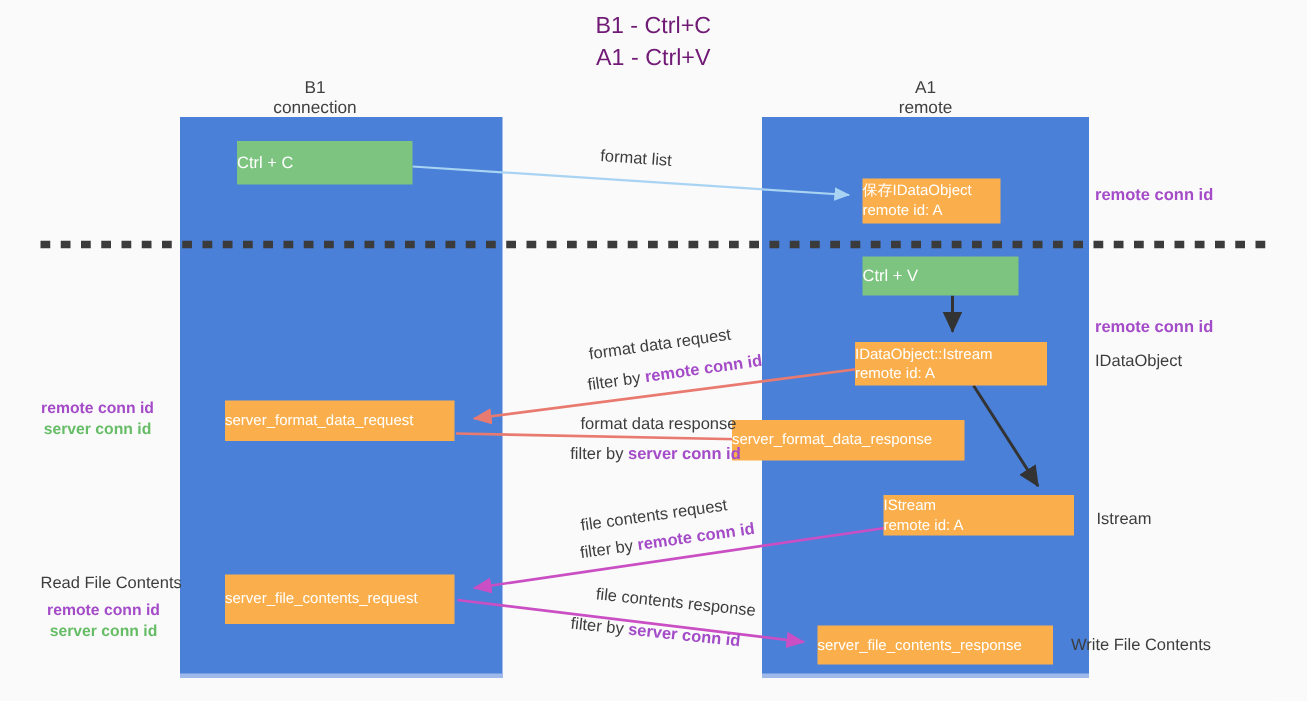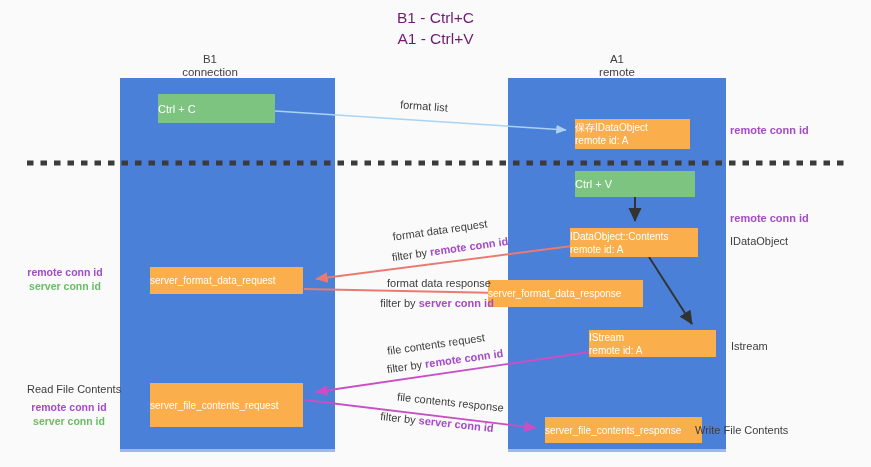--- a/index.html
+++ b/index.html
@@ -67,48 +67,48 @@
     <line x1="304" y1="289" x2="500" y2="293" stroke="#e97a70" stroke-width="1.8" marker-end="url(#m-red)"></line>
     <line x1="649" y1="257" x2="692" y2="324" stroke="#333333" stroke-width="2" marker-end="url(#m-black)"></line>
     <line x1="590" y1="352" x2="316" y2="392" stroke="#ca4ec4" stroke-width="1.8" marker-end="url(#m-magenta)"></line>
     <line x1="305" y1="400" x2="536" y2="428" stroke="#ca4ec4" stroke-width="1.8" marker-end="url(#m-magenta)"></line>
   </svg>
 
   <div class="abs node green" style="left:158px;top:94px;width:117px;height:29px;">
     <span>Ctrl + C</span>
   </div>
 
-  <div class="abs node orange" style="left:575px;top:119px;width:115px;height:30px;">
+  <div class="abs node orange" style="left:575px;top:119px;width:92px;height:30px;">
     <span>保存IDataObject</span>
     <span>remote id: A</span>
   </div>
 
-  <div class="abs node green" style="left:575px;top:171px;width:120px;height:26px;">
+  <div class="abs node green" style="left:575px;top:171px;width:104px;height:26px;">
     <span>Ctrl + V</span>
   </div>
 
   <div class="abs node orange" style="left:570px;top:228px;width:128px;height:29px;">
-    <span>IDataObject::Contents</span>
+    <span>IDataObject::Istream</span>
     <span>remote id: A</span>
   </div>
 
   <div class="abs node orange" style="left:150px;top:267px;width:153px;height:27px;">
     <span>server_format_data_request</span>
   </div>
 
   <div class="abs node orange" style="left:488px;top:280px;width:155px;height:27px;">
     <span>server_format_data_response</span>
   </div>
 
   <div class="abs node orange" style="left:589px;top:330px;width:127px;height:27px;">
     <span>IStream</span>
     <span>remote id: A</span>
   </div>
 
-  <div class="abs node orange" style="left:150px;top:383px;width:153px;height:44px;">
+  <div class="abs node orange" style="left:150px;top:383px;width:153px;height:33px;">
     <span>server_file_contents_request</span>
   </div>
 
   <div class="abs node orange" style="left:545px;top:417px;width:157px;height:26px;">
     <span>server_file_contents_response</span>
   </div>
 
   <div class="abs edge-label r-pos4" style="left:374px;top:100px;width:100px;">format list</div>
 
   <div class="abs edge-label r-neg8" style="left:390px;top:224px;width:100px;">format data request</div>
@@ -128,21 +128,21 @@
 
   <div class="abs edge-label r-pos6" style="left:397px;top:396px;width:105px;">file contents response</div>
   <div class="abs edge-label r-pos6" style="left:377px;top:416px;width:120px;">
     <span>filter by </span><span class="purple">server conn id</span>
   </div>
 
   <div class="abs side-label purple" style="left:730px;top:124px;">remote conn id</div>
   <div class="abs side-label purple" style="left:730px;top:212px;">remote conn id</div>
   <div class="abs side-label" style="left:730px;top:235px;">IDataObject</div>
   <div class="abs side-label" style="left:731px;top:340px;">Istream</div>
-  <div class="abs side-label" style="left:695px;top:424px;">Write File Contents</div>
+  <div class="abs side-label" style="left:714px;top:424px;">Write File Contents</div>
 
   <div class="abs conn-group" style="left:24px;top:266px;width:82px;">
     <div class="purple">remote conn id</div>
     <div class="greent">server conn id</div>
   </div>
   <div class="abs side-label" style="left:27px;top:383px;">Read File Contents</div>
   <div class="abs conn-group" style="left:28px;top:401px;width:82px;">
     <div class="purple">remote conn id</div>
     <div class="greent">server conn id</div>
   </div>

